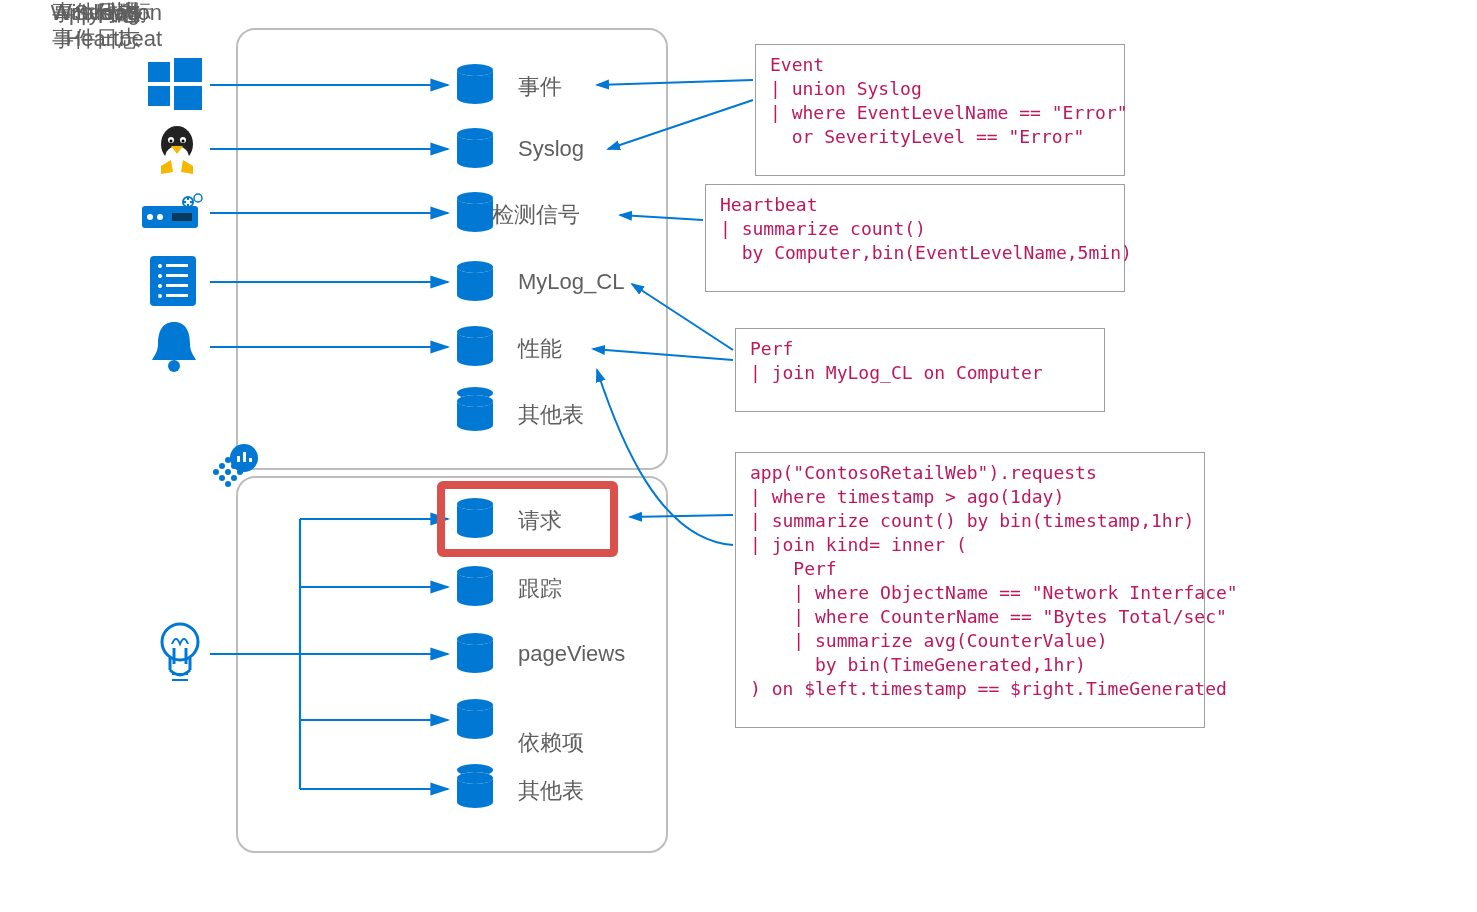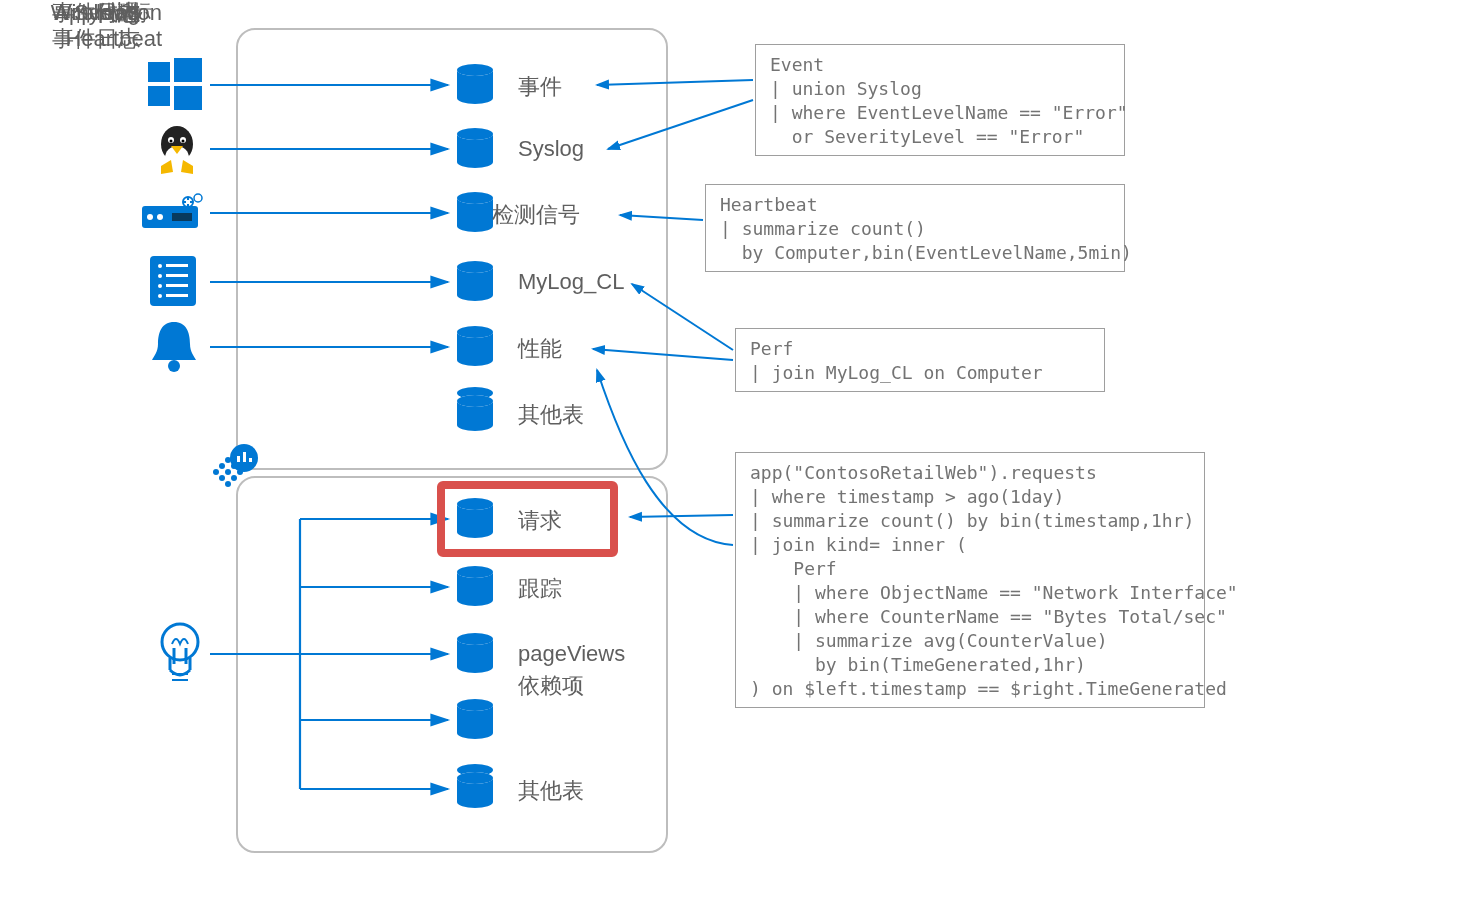--- a/index.html
+++ b/index.html
@@ -28,24 +28,24 @@
   line-height: 26px;
 }
 .table-label {
   position: absolute;
   font-size: 22px;
   color: #5f5f5f;
 }
 .query-box {
   position: absolute;
   border: 1px solid #9e9e9e;
-  padding: 8px 14px 6px 14px;
+  padding: 8px 14px 26px 14px;
   font-family: "Consolas", monospace;
   font-size: 18px;
-  color: #737373;
+  color: #be185d;
   line-height: 24px;
   white-space: pre;
   background: #fff;
 }
 .highlight {
   position: absolute;
   border: 8px solid #d9504c;
   border-radius: 6px;
 }
 </style>
@@ -226,21 +226,21 @@
 
 <div class="table-label" style="left:518px; top:72px">事件</div>
 <div class="table-label" style="left:518px; top:136px">Syslog</div>
 <div class="table-label" style="left:492px; top:200px">检测信号</div>
 <div class="table-label" style="left:518px; top:269px">MyLog_CL</div>
 <div class="table-label" style="left:518px; top:334px">性能</div>
 <div class="table-label" style="left:518px; top:400px">其他表</div>
 <div class="table-label" style="left:518px; top:506px">请求</div>
 <div class="table-label" style="left:518px; top:574px">跟踪</div>
 <div class="table-label" style="left:518px; top:641px">pageViews</div>
-<div class="table-label" style="left:518px; top:671px">依赖项</div>
+<div class="table-label" style="left:518px; top:728px">依赖项</div>
 <div class="table-label" style="left:518px; top:776px">其他表</div>
 
 <div class="highlight" style="left:437px; top:481px; width:165px; height:60px"></div>
 
 <div class="query-box" style="left:755px; top:44px; width:340px">Event
 | union Syslog
 | where EventLevelName == "Error"
   or SeverityLevel == "Error"</div>
 <div class="query-box" style="left:705px; top:184px; width:390px">Heartbeat
 | summarize count()

